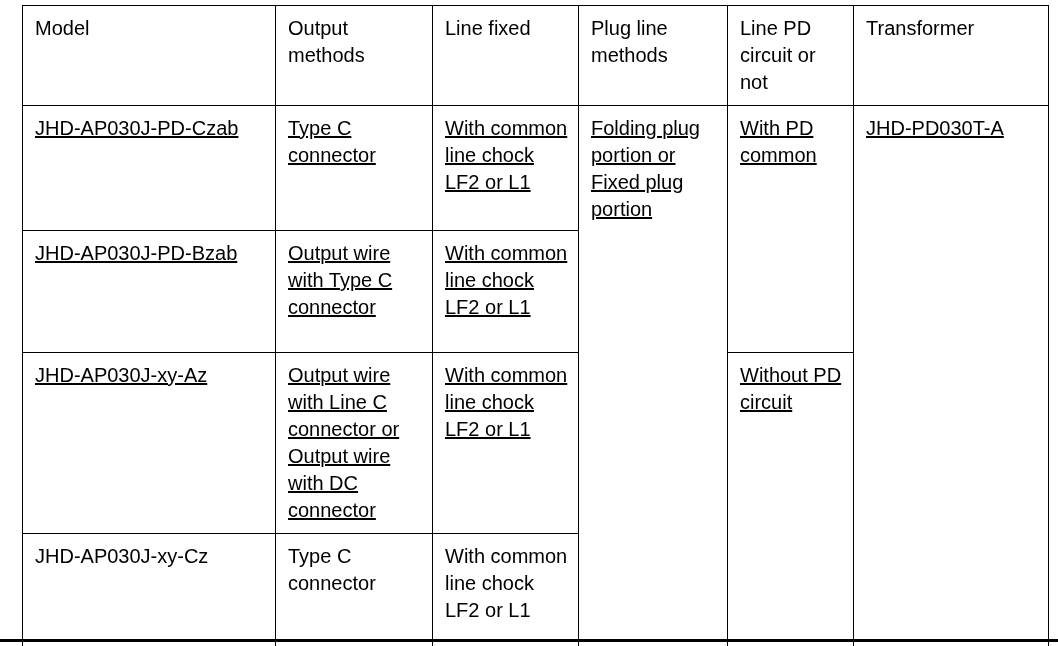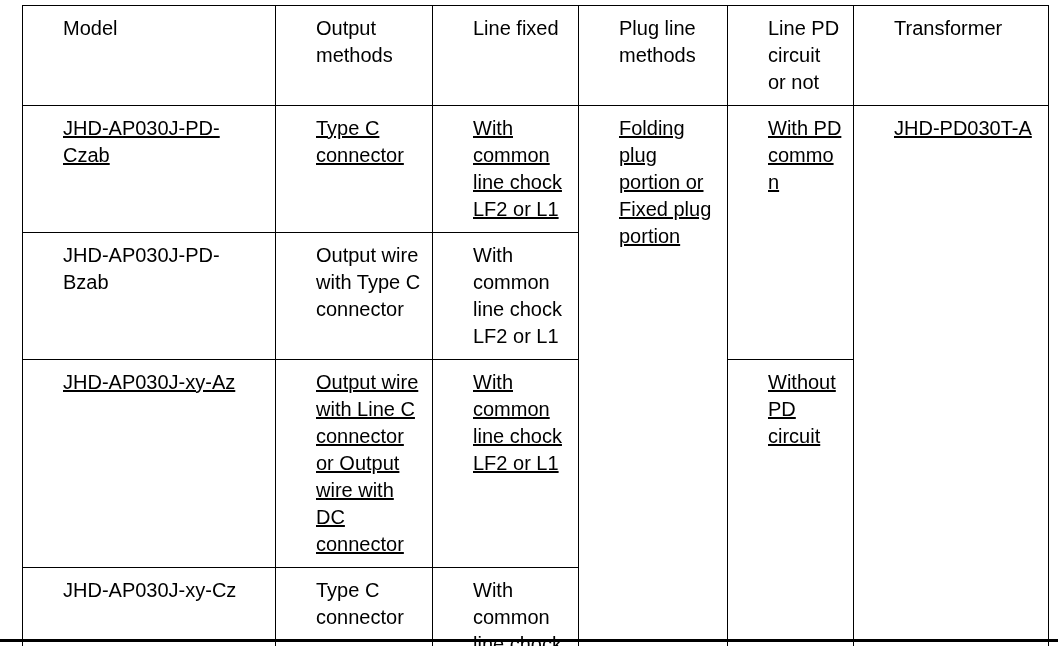--- a/index.html
+++ b/index.html
@@ -47,34 +47,34 @@
   col.c-model       { width: 253px; }
   col.c-output      { width: 157px; }
   col.c-chock       { width: 146px; }
   col.c-plug        { width: 149px; }
   col.c-pd          { width: 126px; }
   col.c-transformer { width: 195px; }
 
   
   tr.r-head  { height: 92px; }
   tr.r-one   { height: 125px; text-decoration: underline; }
-  tr.r-two   { height: 122px; }
+  tr.r-two   { height: 122px; text-decoration: underline; }
   tr.r-three { height: 171px; text-decoration: underline; }
   tr.r-four  { height: 122px; }
 
   
   #bottom-rule {
     position: absolute;
     left: 0;
     top: 639px;
     width: 1058px;
     height: 3px;
     background: #000000;
   }
-  .cell-text { display: block; margin-left: 28px; }
+  .cell-text { display: block; }
 </style>
 </head>
 <body>
 
 <div id="page">
 
   <table id="spec-table">
     <colgroup>
       <col class="c-model">
       <col class="c-output">

